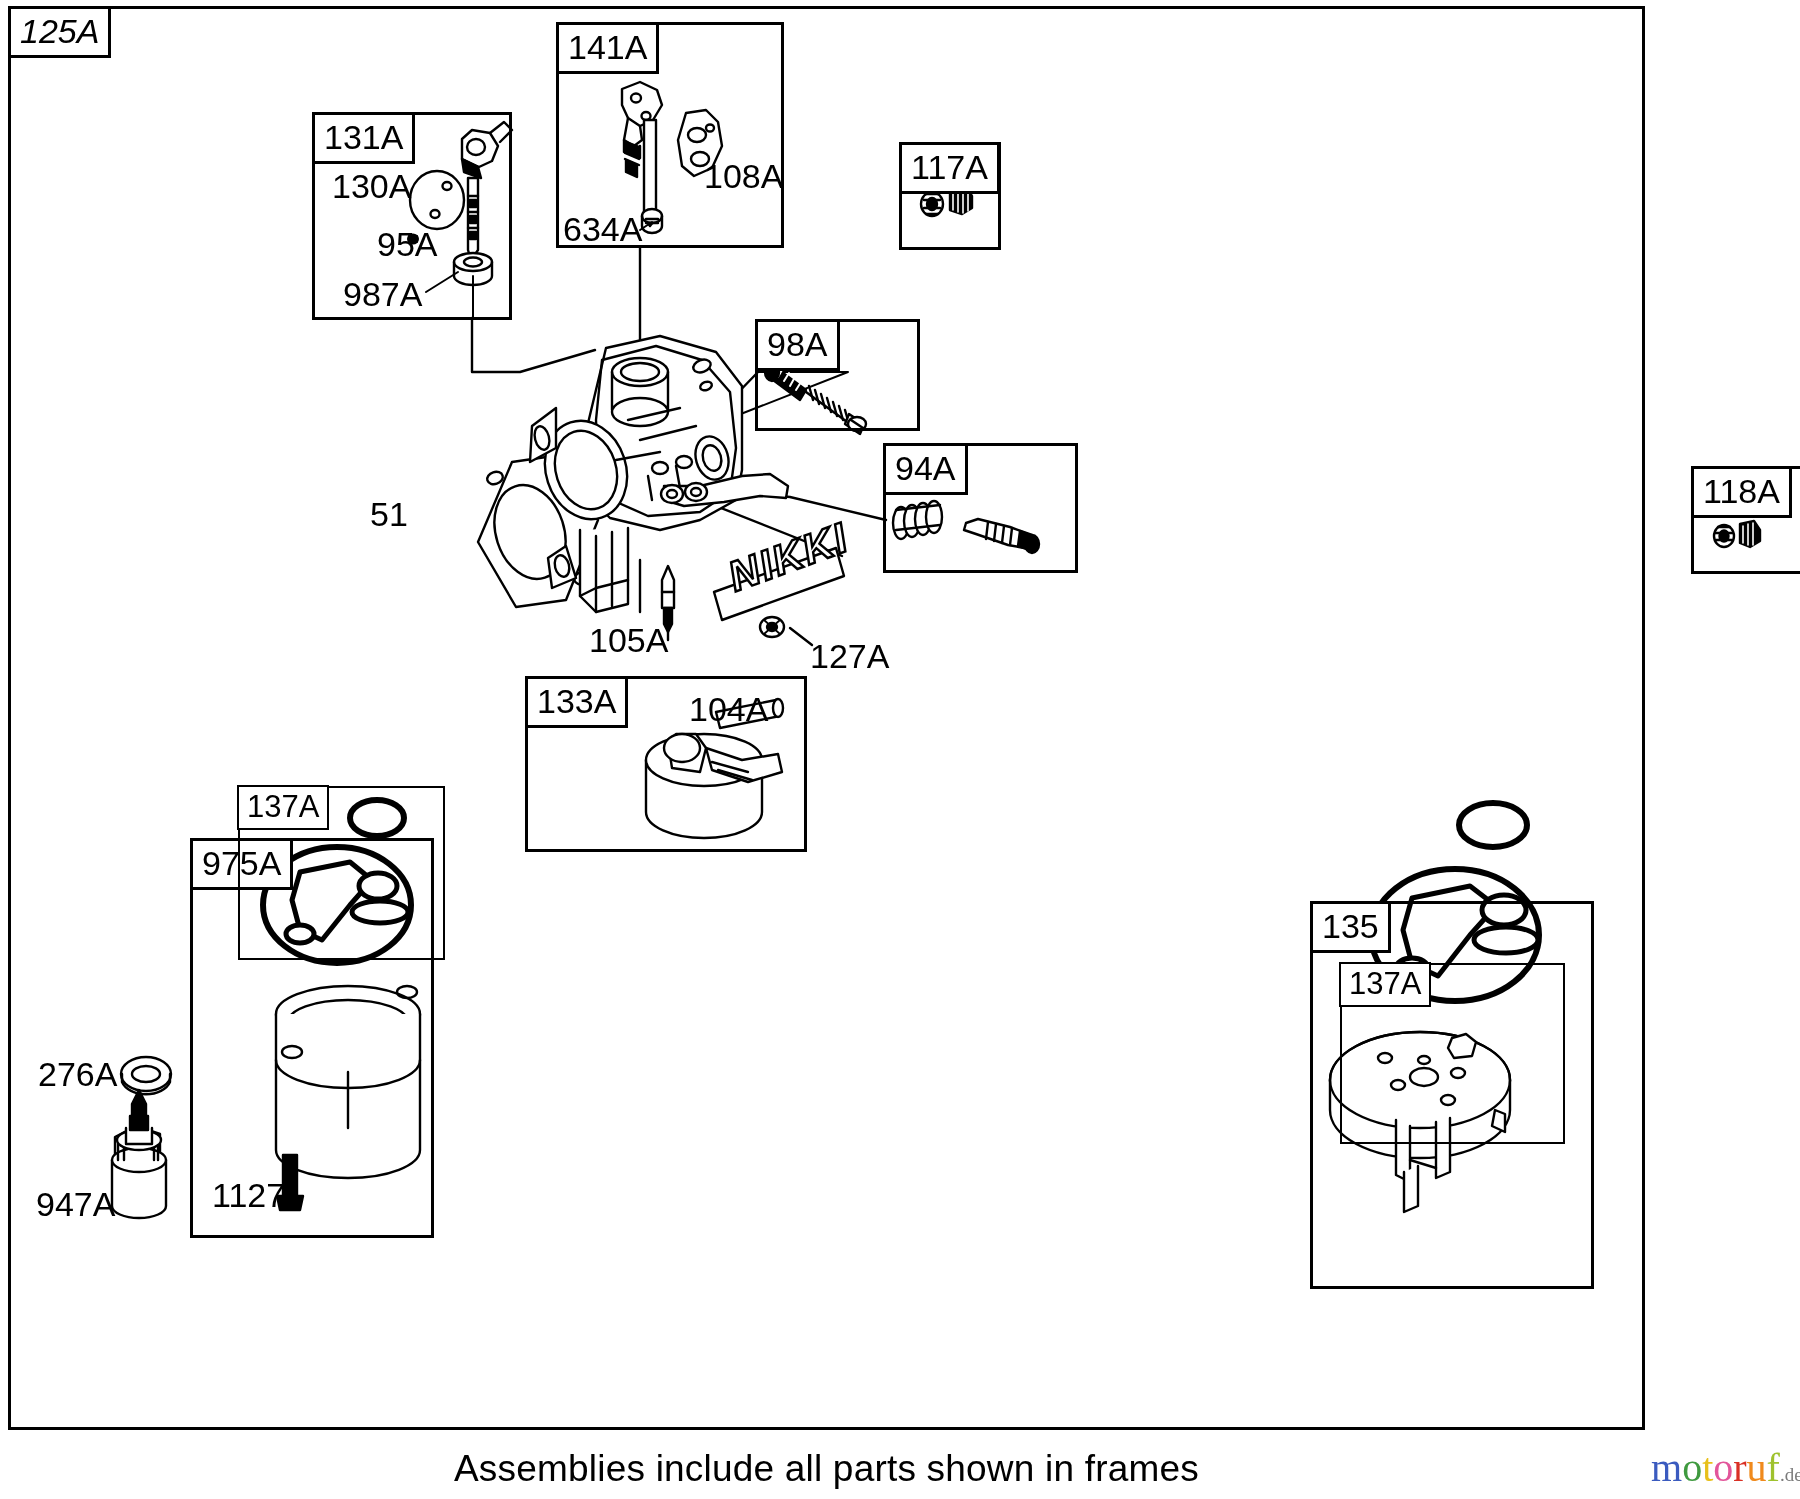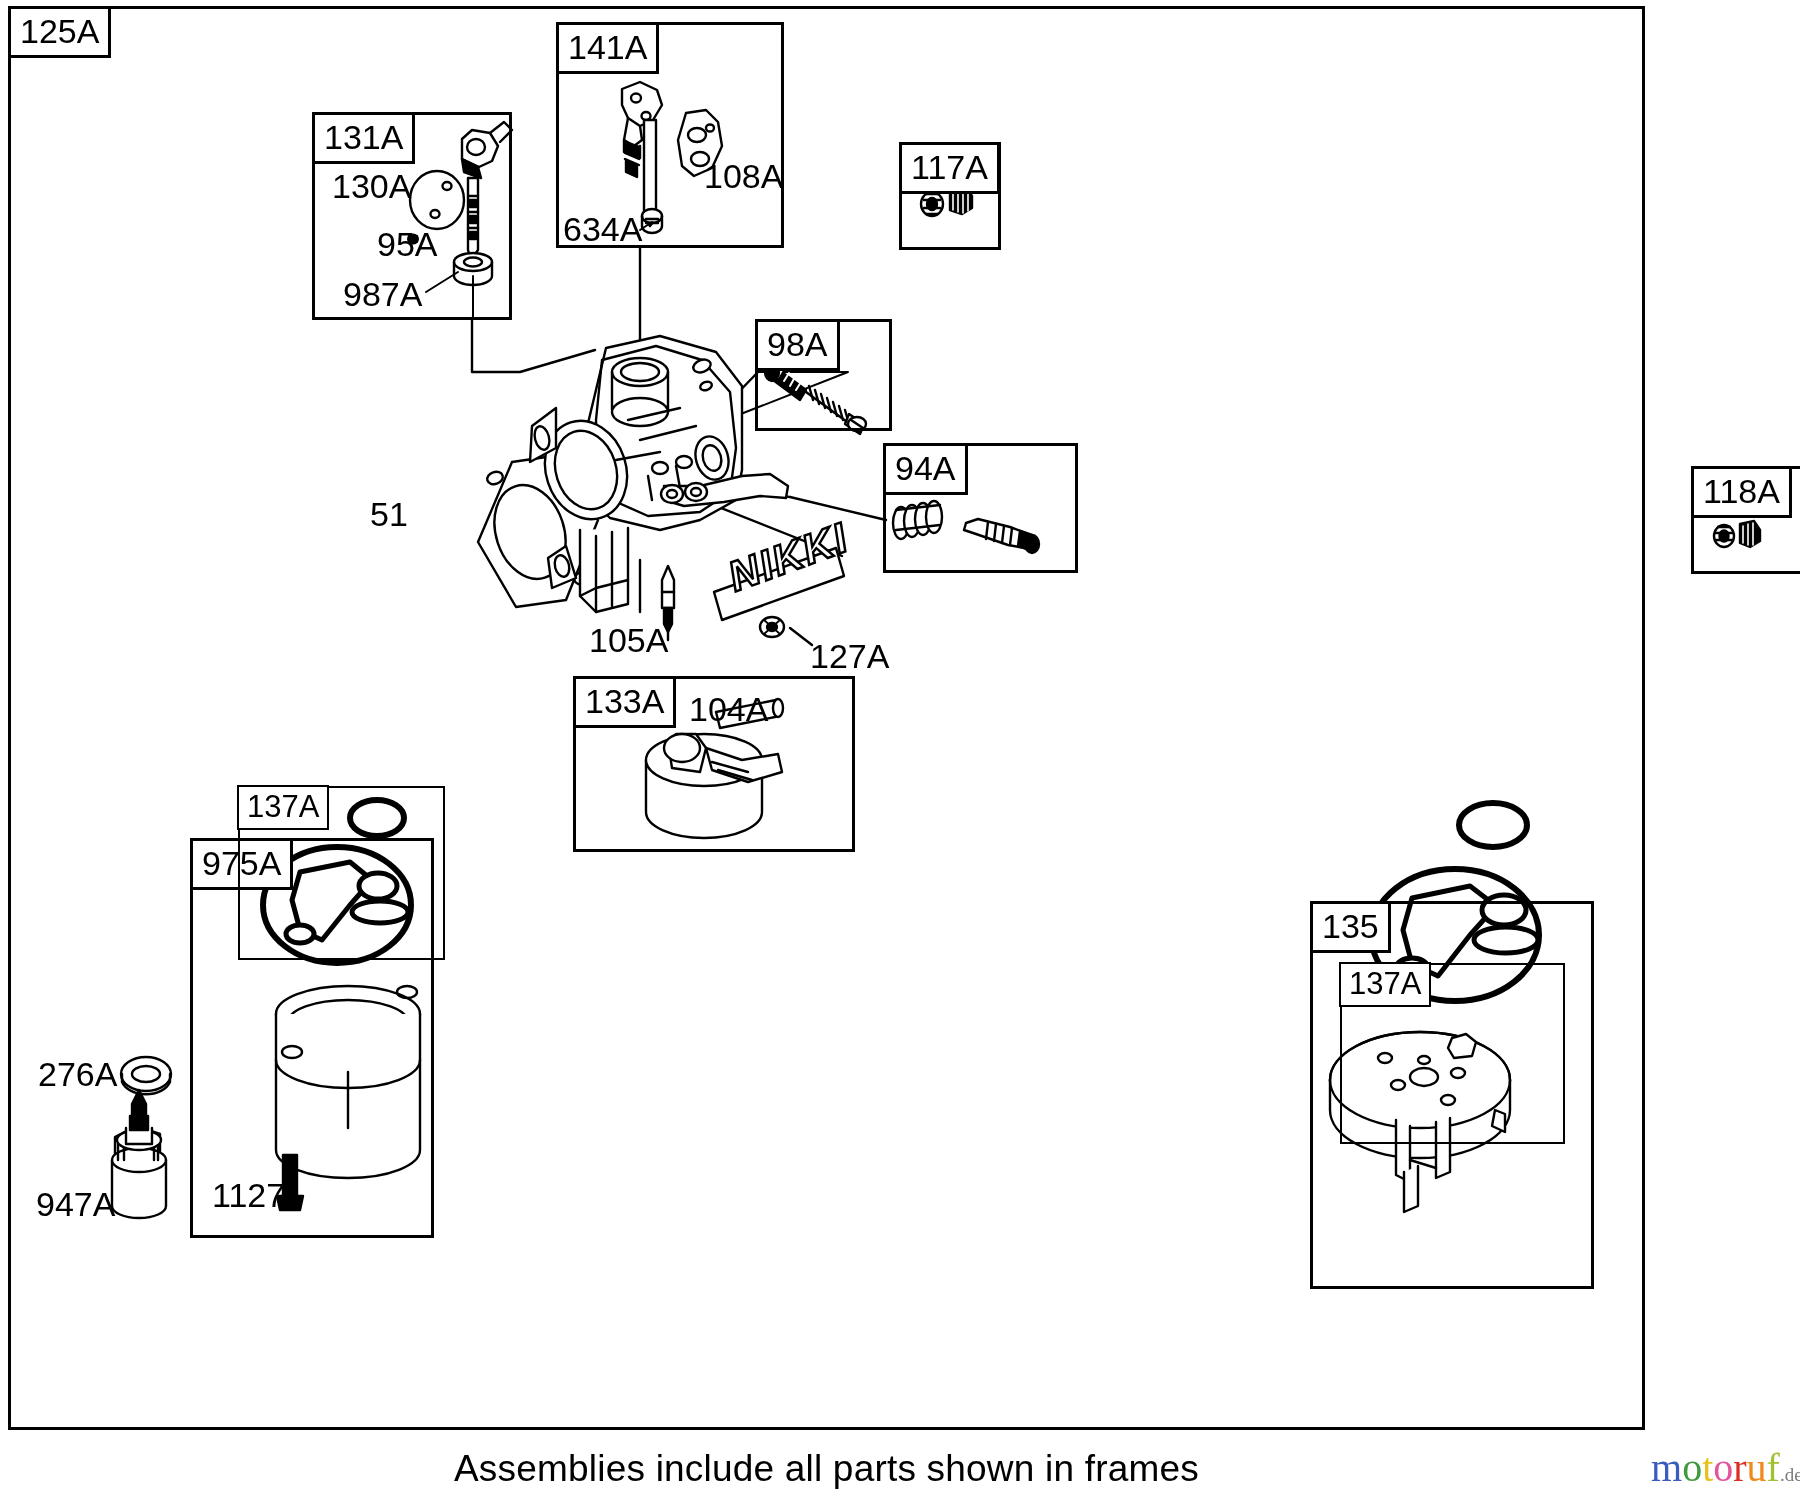--- a/index.html
+++ b/index.html
@@ -36,21 +36,21 @@
   .logo span{display:inline-block;}
   .logo .de{font-size:19px;color:#7b7b7b;font-family:"Liberation Serif",serif;}
 </style>
 </head>
 <body>
 
 <div id="sheet">
 
   <div class="page-border"></div>
 
-  <div class="tag" style="left:8px;top:6px;">125A</div>
+  <div class="tag" style="left:8px;top:6px;font-style:italic;">125A</div>
 
   <svg class="ink" viewBox="0 0 1800 1499" xmlns="http://www.w3.org/2000/svg">
     <g fill="none" stroke="#000" stroke-width="2.4" stroke-linejoin="round" stroke-linecap="round">
 
       <path d="M472 318 L472 372 L520 372 L595 350"></path>
 
       <path d="M640 248 L640 330 L640 352"></path>
 
       <path d="M758 372 L848 372 L700 430 L668 447" stroke-width="2"></path>
       <path d="M700 432 L758 372"></path>
@@ -304,29 +304,29 @@
   </div>
 
   <div class="frame" style="left:899px;top:142px;width:102px;height:108px;">
     <div class="tag corner">117A</div>
   </div>
 
   <div class="frame" style="left:1691px;top:466px;width:112px;height:108px;">
     <div class="tag corner">118A</div>
   </div>
 
-  <div class="frame" style="left:755px;top:319px;width:137px;height:112px;">
+  <div class="frame" style="left:755px;top:319px;width:165px;height:112px;">
     <div class="tag corner">98A</div>
   </div>
 
   <div class="frame" style="left:883px;top:443px;width:195px;height:130px;">
     <div class="tag corner">94A</div>
   </div>
 
-  <div class="frame" style="left:525px;top:676px;width:282px;height:176px;margin-left:48px;">
+  <div class="frame" style="left:525px;top:676px;width:282px;height:176px;">
     <div class="tag corner">133A</div>
   </div>
 
   <div class="frame" style="left:190px;top:838px;width:244px;height:400px;">
     <div class="tag corner">975A</div>
   </div>
 
   <div class="frame thin" style="left:238px;top:786px;width:207px;height:174px;">
     <div class="tag corner sm">137A</div>
   </div>

